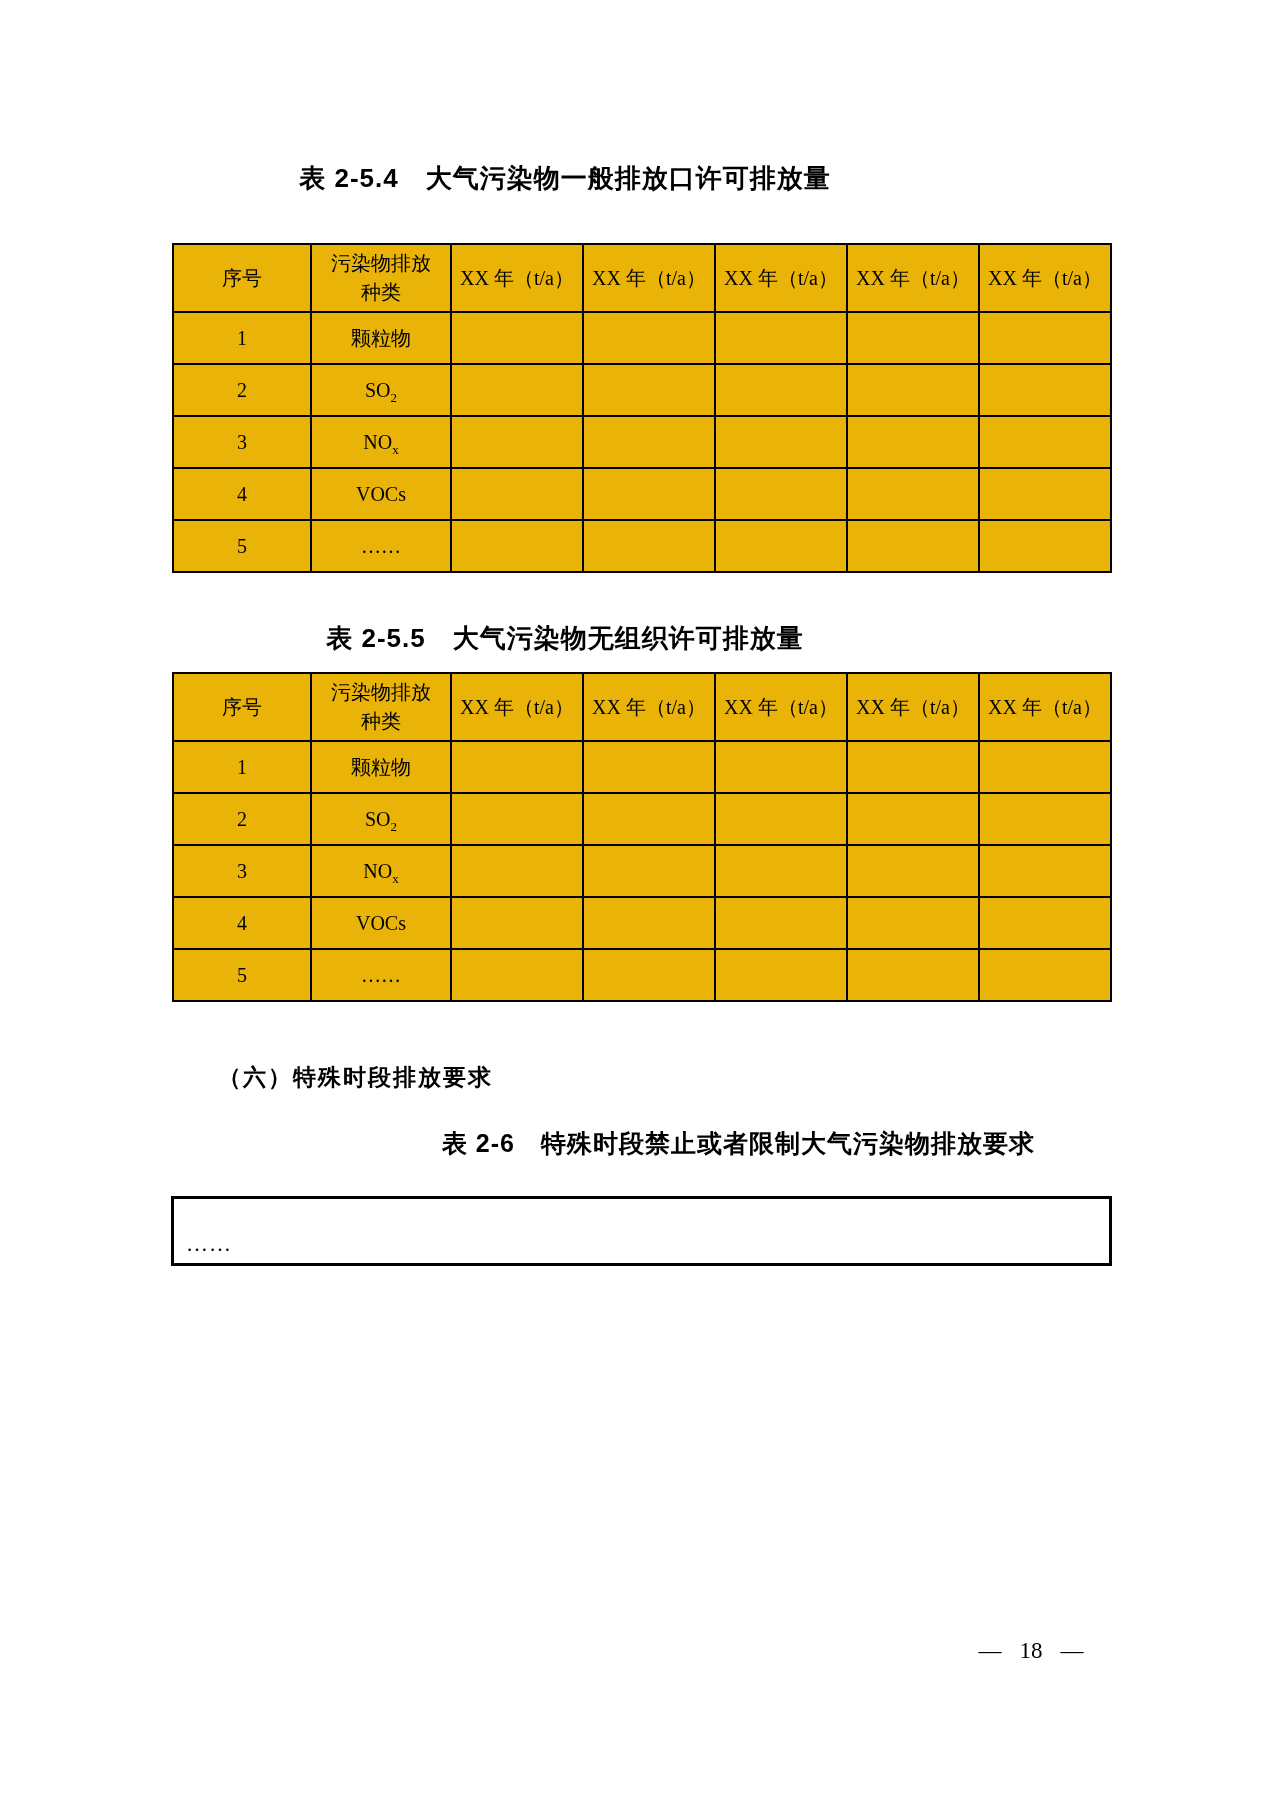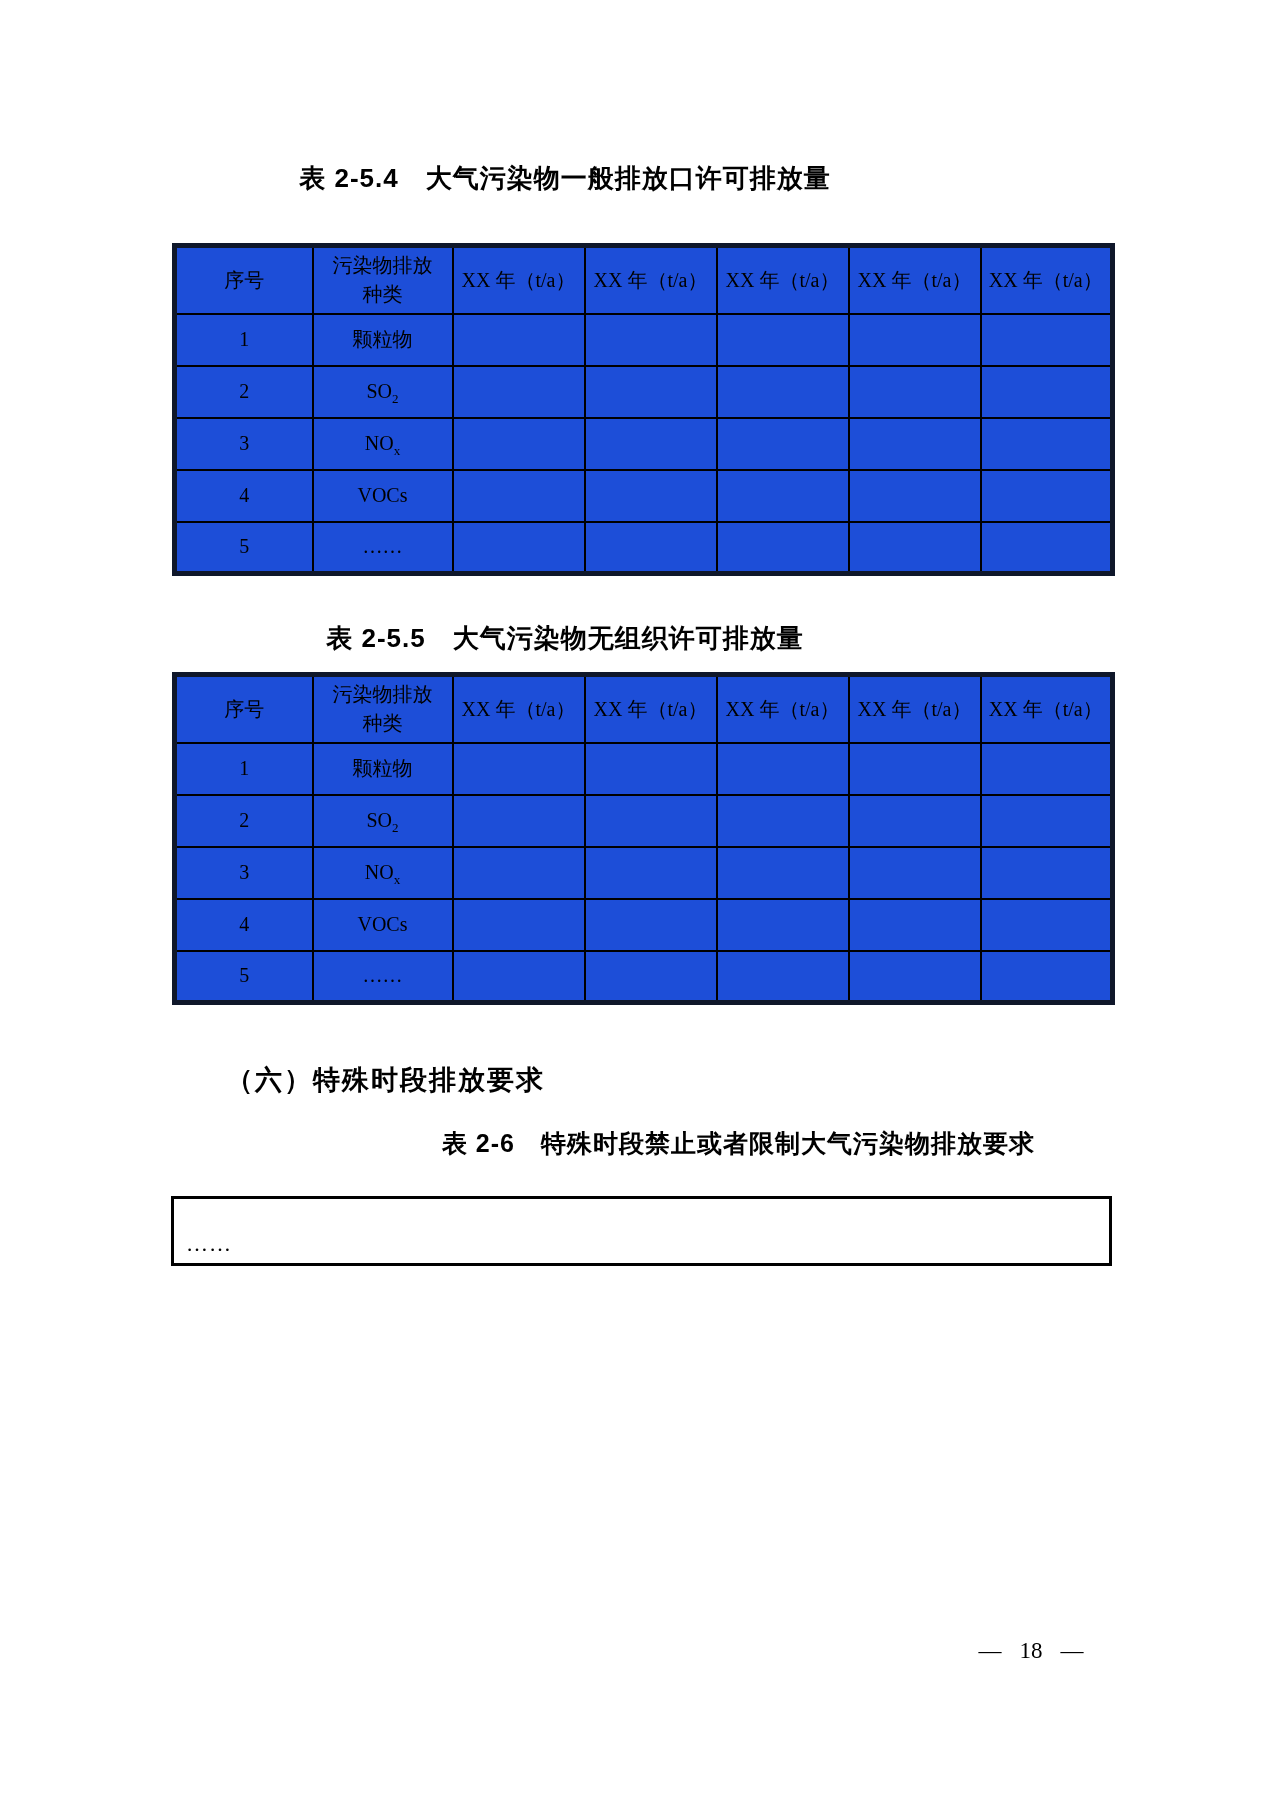--- a/index.html
+++ b/index.html
@@ -27,22 +27,22 @@
   }
   #title-254 { top: 161px; text-align: center; }
   #title-255 { top: 608px; margin-top: 13px; }
   #title-26  { top: 1127px; font-size: 25px; text-align: right; }
   .grid {
     position: absolute;
     left: 172px;
     width: 938px;
     border-collapse: collapse;
     table-layout: fixed;
-    border: 5px solid #0f172a;
-    background: #1d4ed8;
+    border: 1px solid #0f172a;
+    background: #eab308;
   }
   #table-254 { top: 243px; }
   #table-255 { top: 672px; }
   .grid th, .grid td {
     border: 2px solid #000;
     text-align: center;
     vertical-align: middle;
     font-weight: normal;
     font-size: 20px;
     padding: 0;
@@ -50,23 +50,22 @@
   }
   .grid tr.header-row th { height: 68px; line-height: 1.45; }
   .grid tr.data-row td { height: 52px; }
   .grid sub { font-size: 13px; line-height: 0; }
   .section-heading {
     position: absolute;
     left: 218px;
     top: 1062px;
     font-family: "Liberation Sans", sans-serif;
     font-weight: bold;
-    font-size: 27px;
+    font-size: 23px;
     letter-spacing: 2px;
-    margin-left: 8px;
   }
   .dots-box {
     position: absolute;
     left: 171px;
     top: 1196px;
     width: 941px;
     height: 70px;
     border: 3px solid #000;
     display: flex;
     align-items: flex-end;

